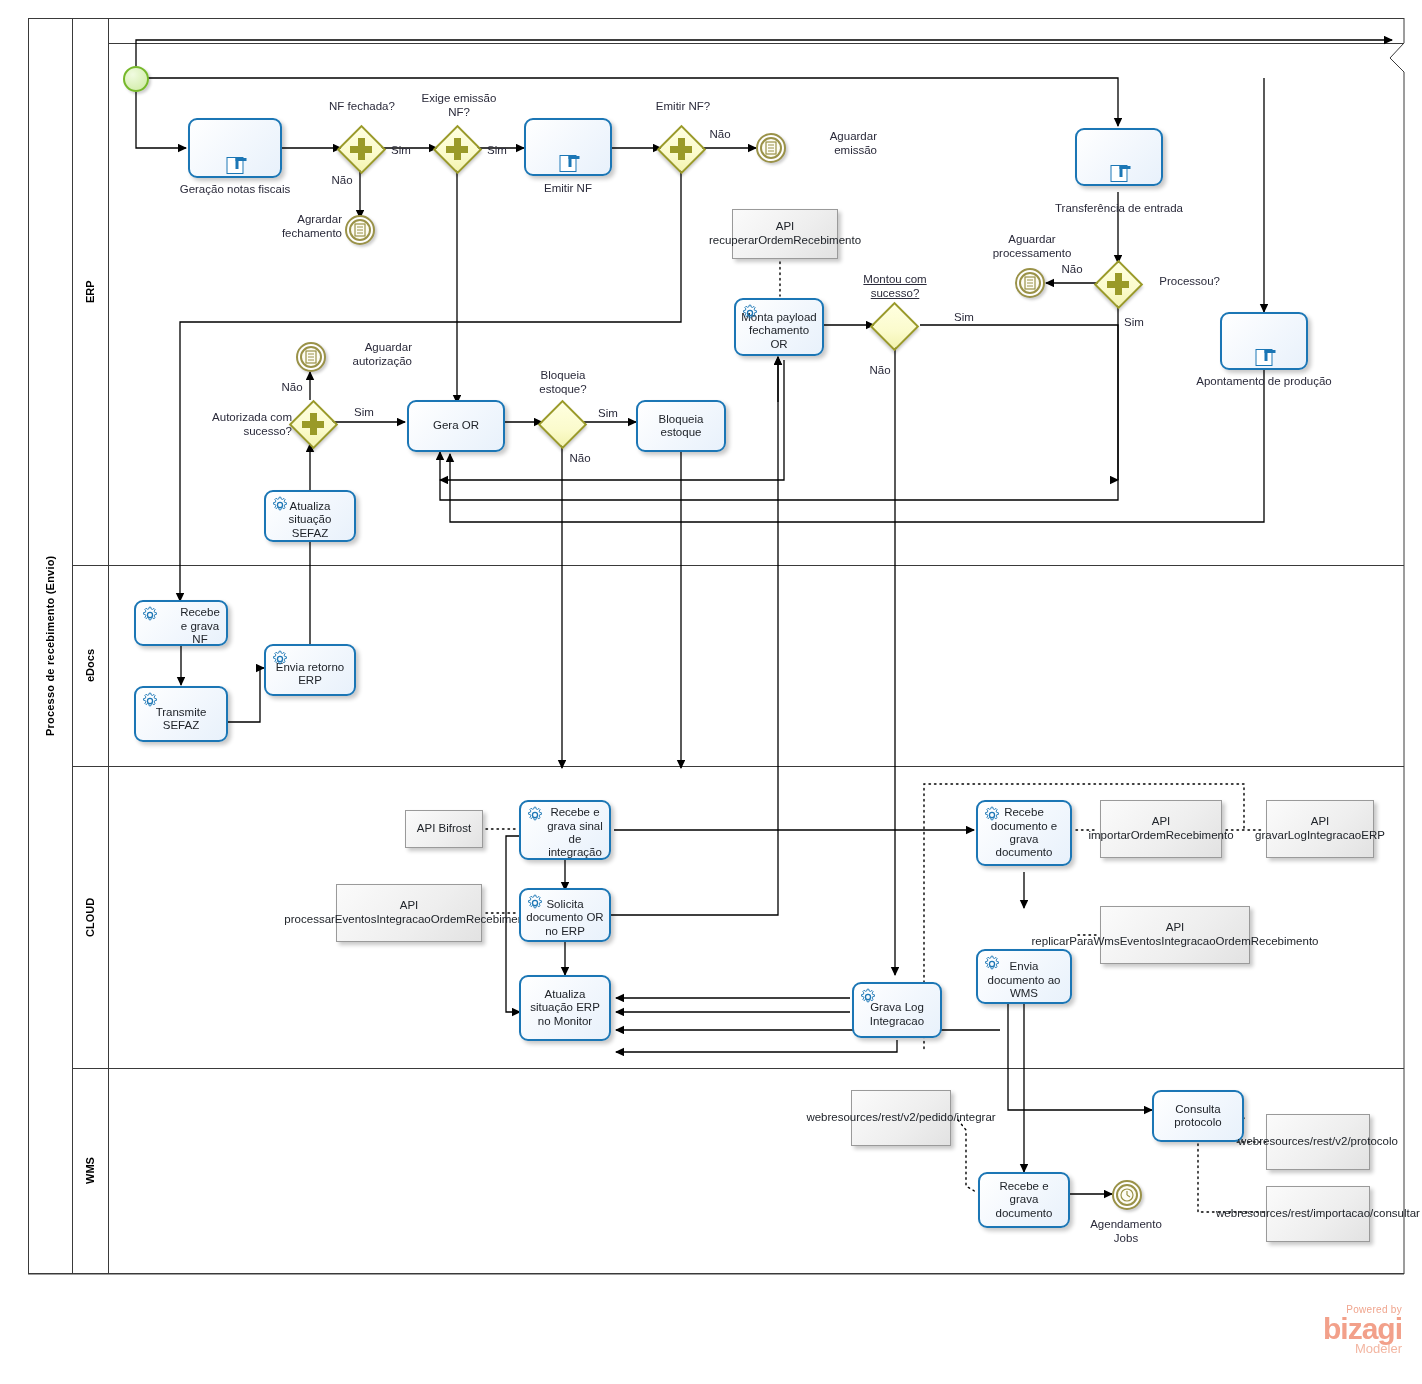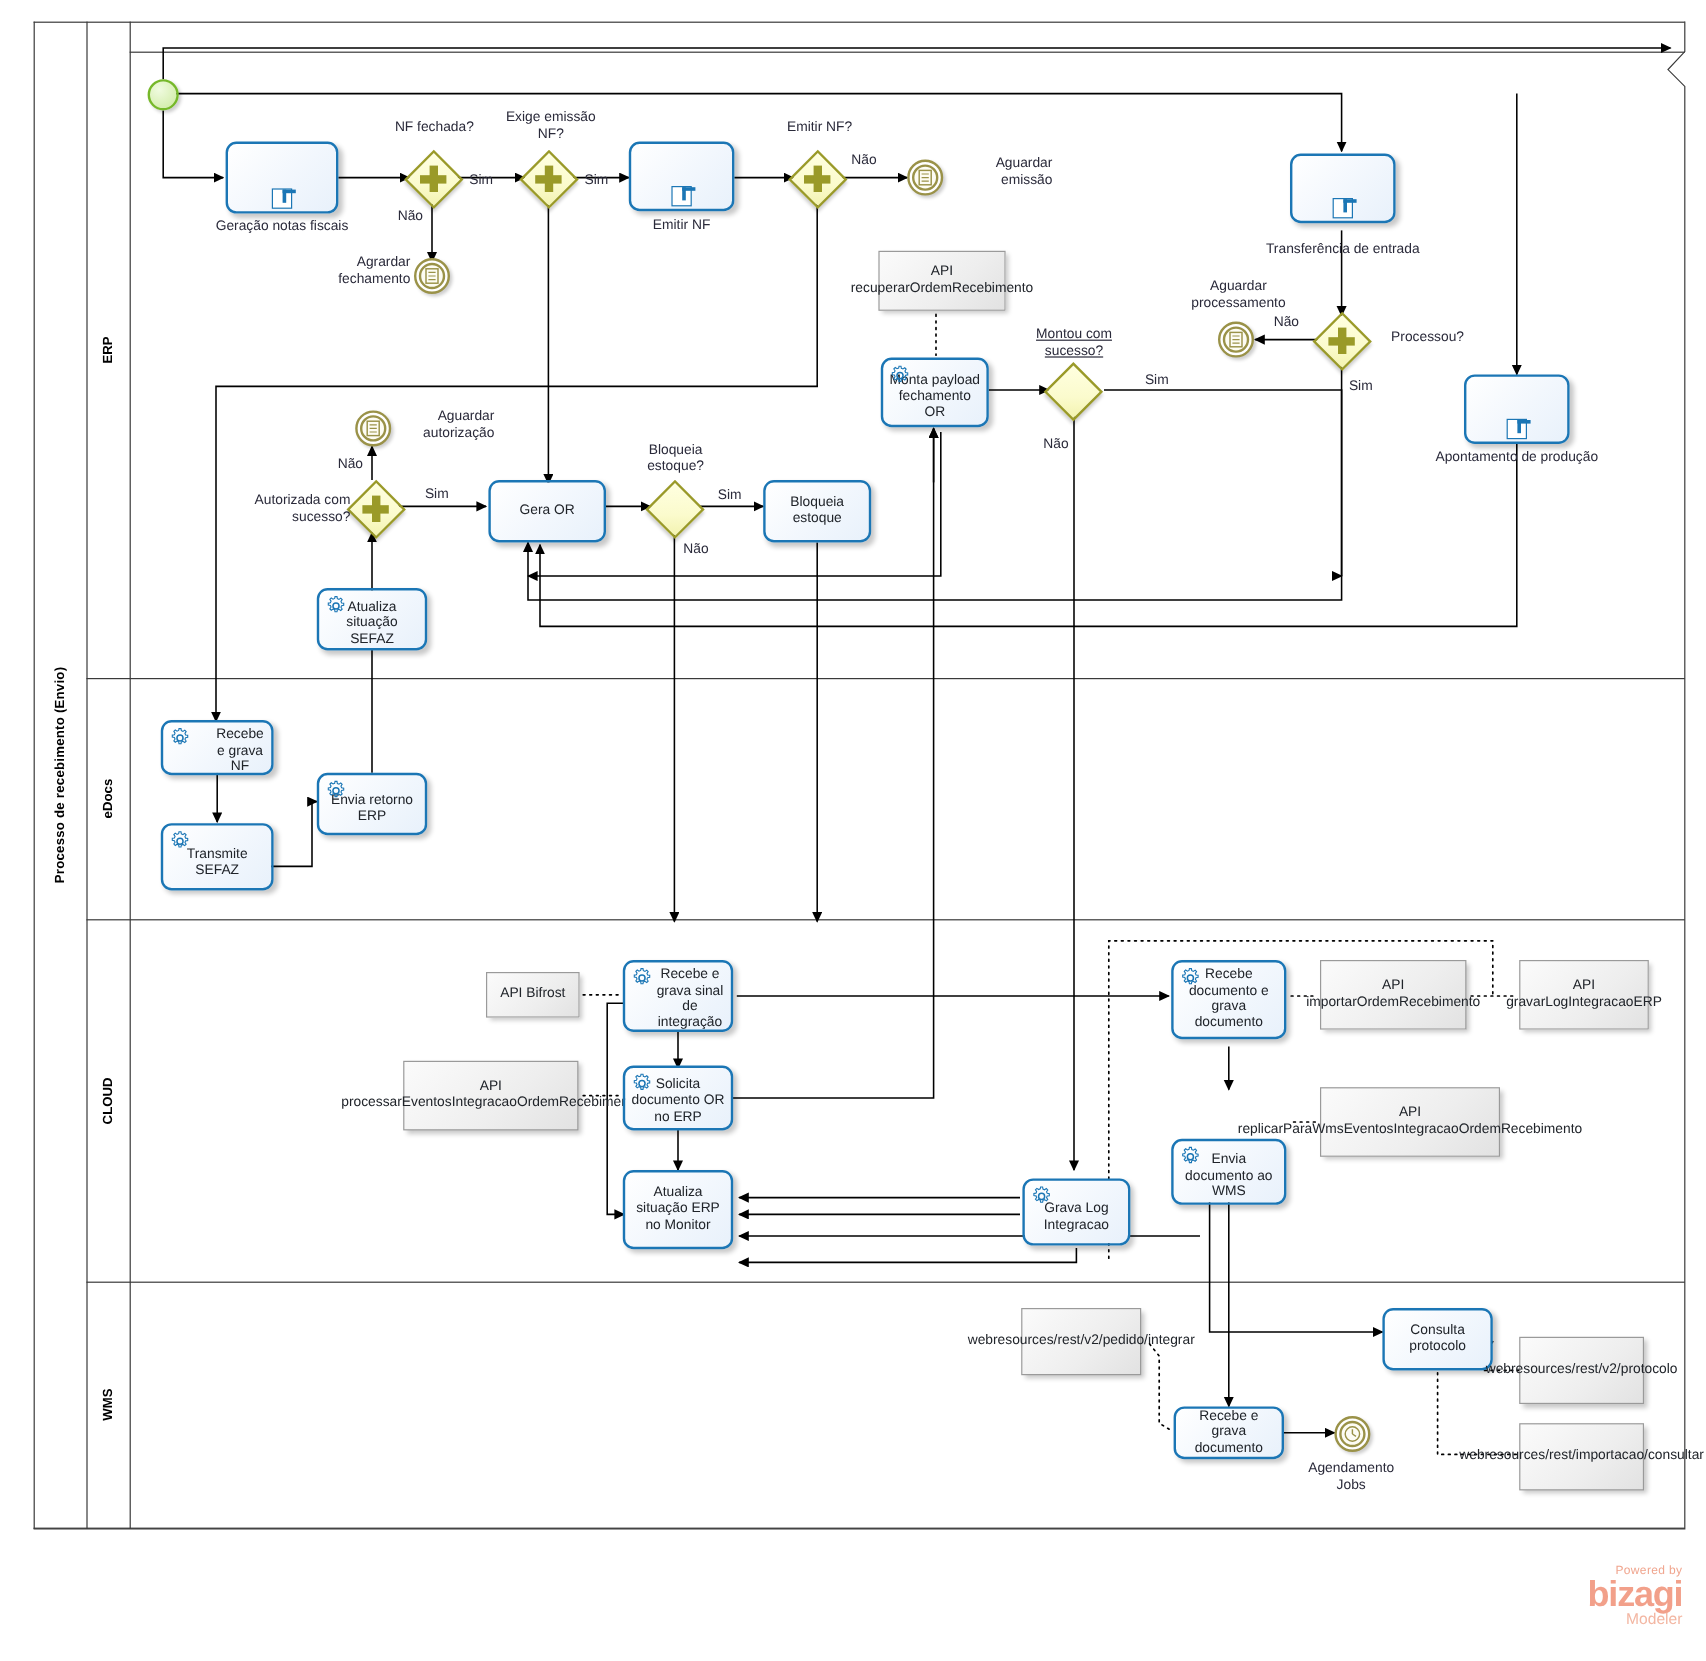--- a/index.html
+++ b/index.html
@@ -428,21 +428,21 @@
 
   <div class="note" style="left:851px;top:1090px;width:100px;height:56px;">webresources/rest/v2/pedido/integrar</div>
   <svg class="edges">
     <g stroke="#000" stroke-width="1.4" stroke-dasharray="1.5,4" stroke-linecap="round" fill="none">
       <path d="M958,1120 L966,1130 L966,1186 L976,1192"></path>
       <path d="M1244,1118 L1236,1130 L1236,1142 L1266,1142"></path>
       <path d="M1198,1144 L1198,1212 L1264,1212"></path>
     </g>
   </svg>
 
-  <div class="task" style="left:978px;top:1172px;width:92px;height:44px;">
+  <div class="task" style="left:978px;top:1172px;width:92px;height:56px;">
     <span>Recebe e grava documento</span>
   </div>
 
   <div class="ev-int ev-gl" style="left:1112px;top:1180px;">
     <svg width="26" height="26" style="position:absolute;left:0;top:0;z-index:4">
       <circle cx="13" cy="13" r="6" fill="none" stroke="#9a9248" stroke-width="1.2"></circle>
       <line x1="13" y1="13" x2="13" y2="9" stroke="#9a9248" stroke-width="1.2"></line>
       <line x1="13" y1="13" x2="16" y2="15" stroke="#9a9248" stroke-width="1.2"></line>
     </svg>
   </div>

